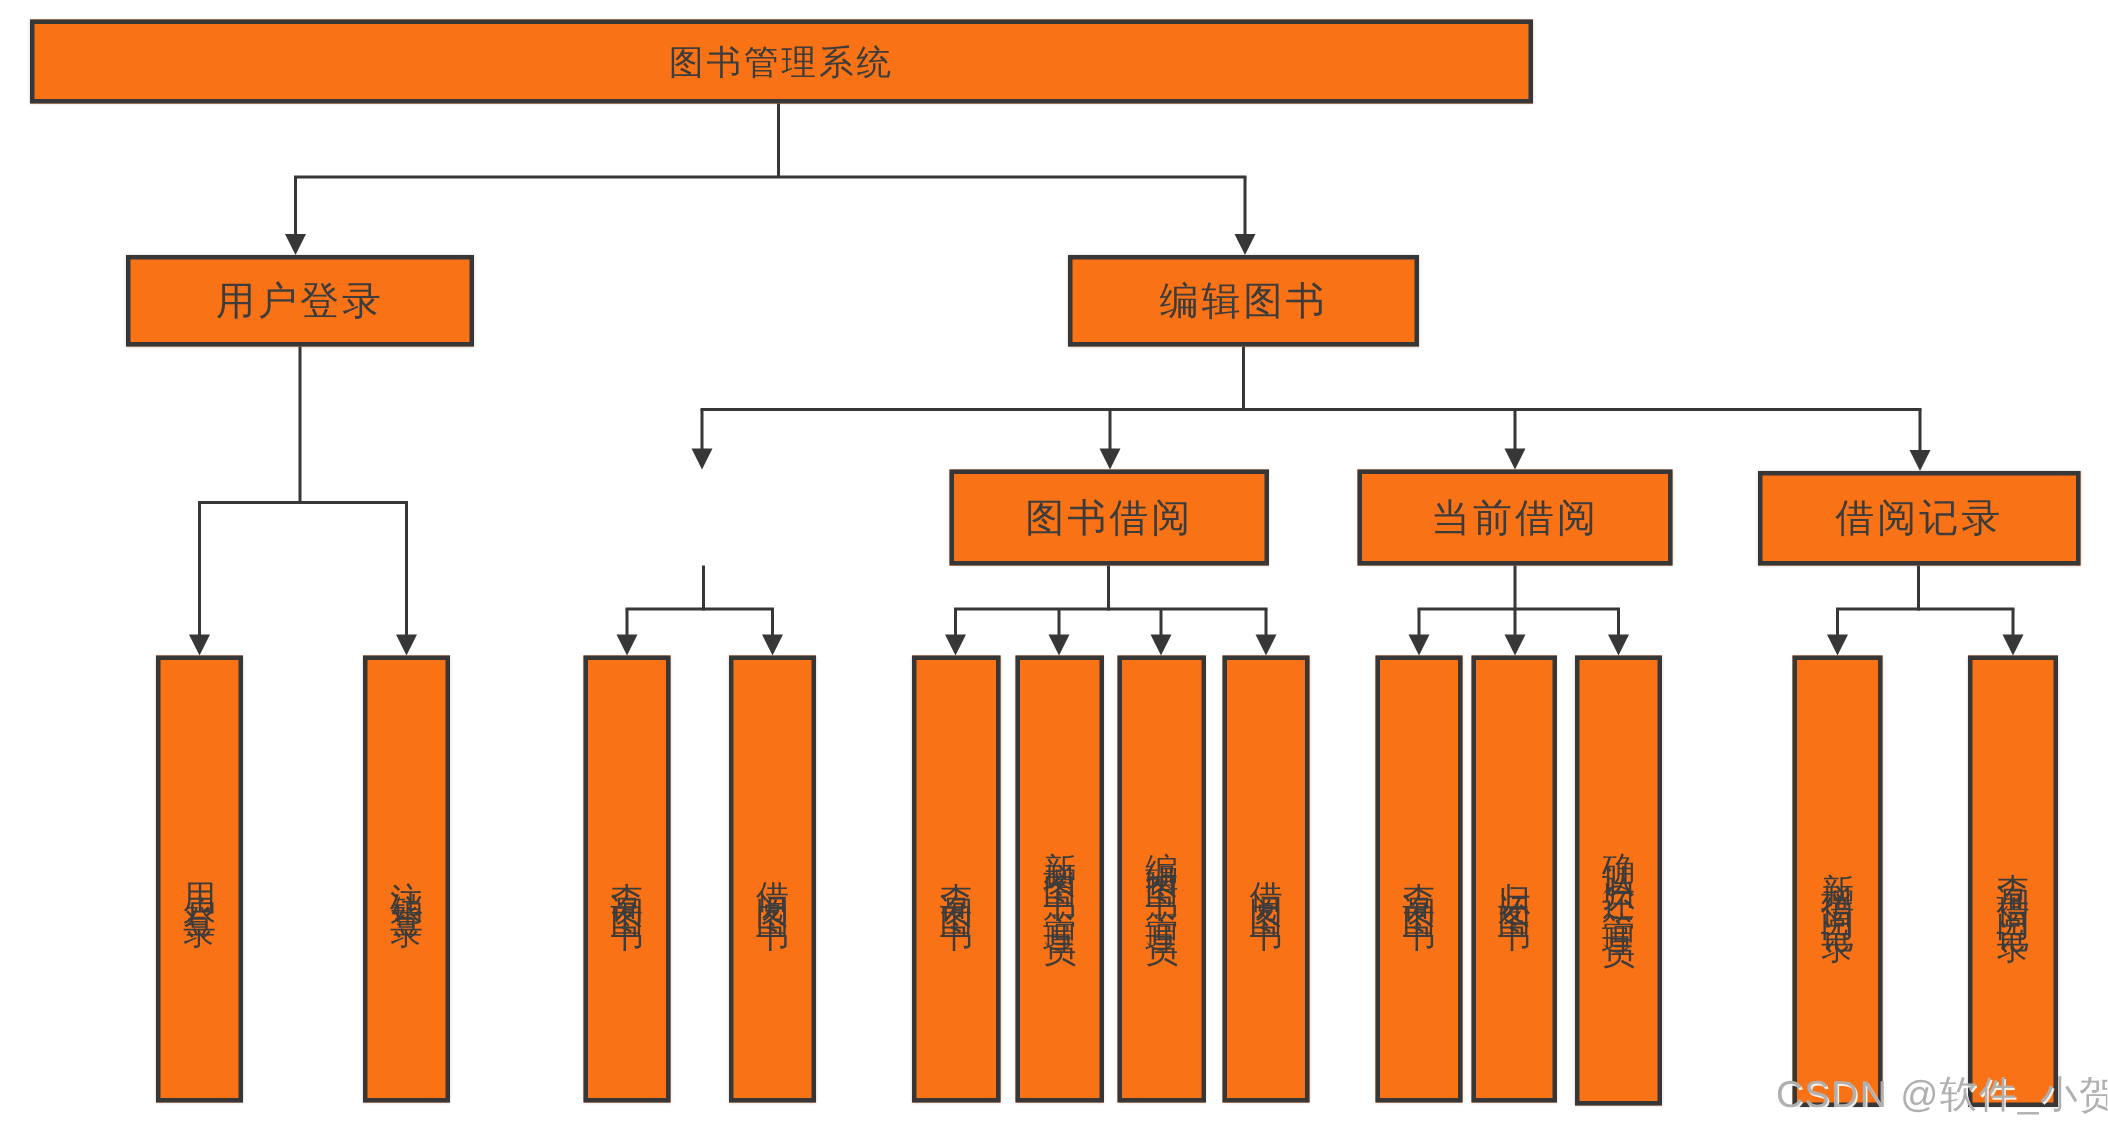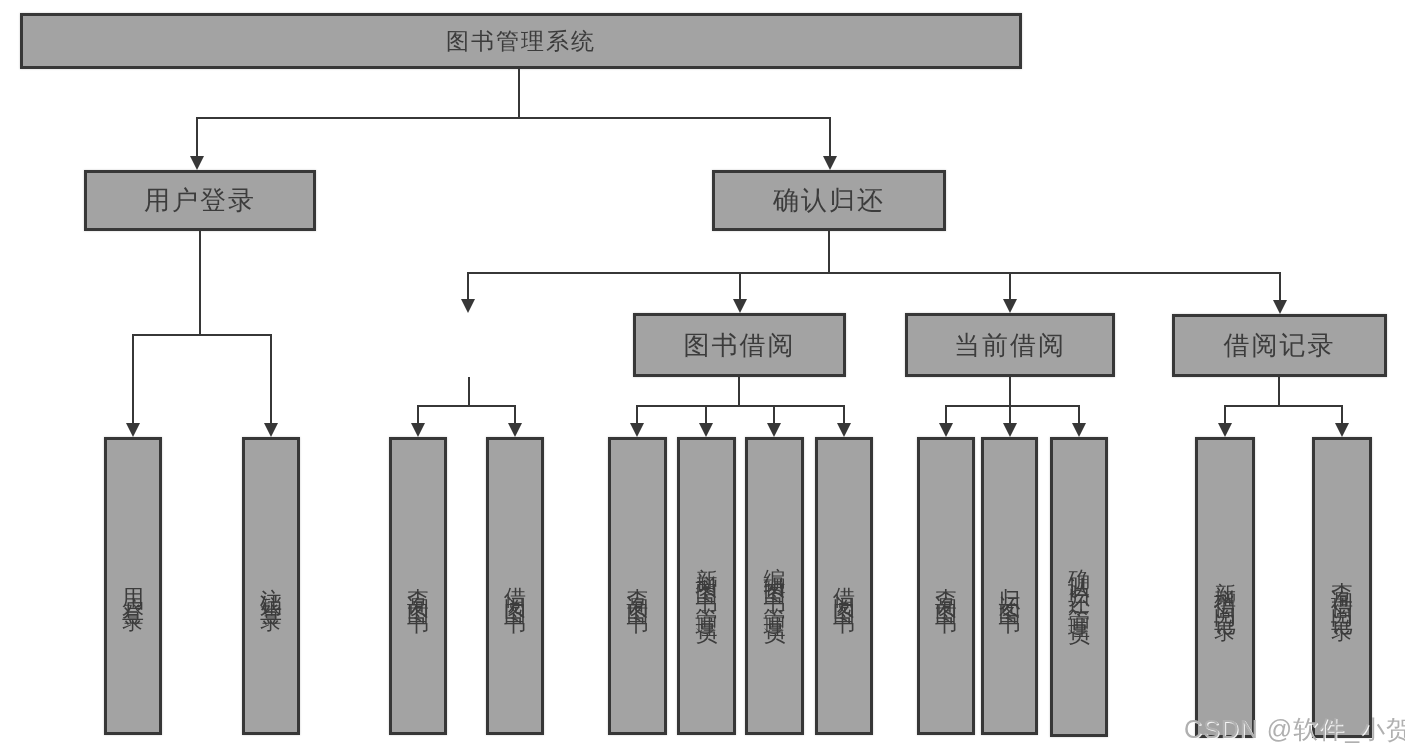--- a/index.html
+++ b/index.html
@@ -14,21 +14,21 @@
     width:1405px;height:747px;
     background:var(--bg);
     font-family:"Liberation Sans", sans-serif;
     color:var(--text);
     overflow:hidden;
   }
   .node{
     position:absolute;
     box-sizing:border-box;
     border:3px solid var(--line);
-    background:#a3a3a3;
+    background:#f97316;
     display:flex;
     align-items:center;
     justify-content:center;
     font-size:26px;
     letter-spacing:2px;
     color:var(--text);
     box-shadow:0 0 2px rgba(0,0,0,.2);
   }
   .root{font-size:23px;}
   .leaf{
@@ -60,21 +60,21 @@
   }
 </style>
 </head>
 <body>
 
 <div class="canvas">
 
   <div class="node root" style="left:20px;top:13px;width:1002px;height:56px">图书管理系统</div>
 
   <div class="node" style="left:84px;top:170px;width:232px;height:61px">用户登录</div>
-  <div class="node" style="left:712px;top:170px;width:234px;height:61px">确认归还</div>
+  <div class="node" style="left:712px;top:170px;width:234px;height:61px">编辑图书</div>
 
   <div class="node" style="left:905px;top:313px;width:210px;height:64px">当前借阅</div>
   <div class="node" style="left:633px;top:313px;width:213px;height:64px">图书借阅</div>
   <div class="node" style="left:1172px;top:314px;width:215px;height:63px">借阅记录</div>
 
   <div class="node leaf" style="left:104px;top:437px;width:58px;height:298px">用户登录</div>
   <div class="node leaf" style="left:242px;top:437px;width:58px;height:298px">注销登录</div>
 
   <div class="node leaf" style="left:389px;top:437px;width:58px;height:298px">查询图书</div>
   <div class="node leaf" style="left:486px;top:437px;width:58px;height:298px">借阅图书</div>

